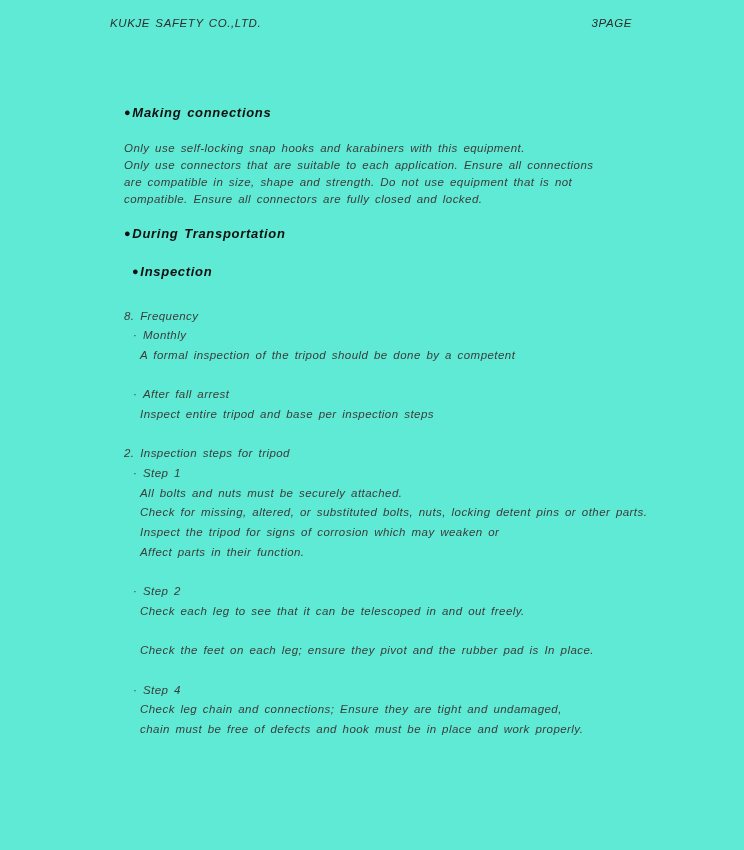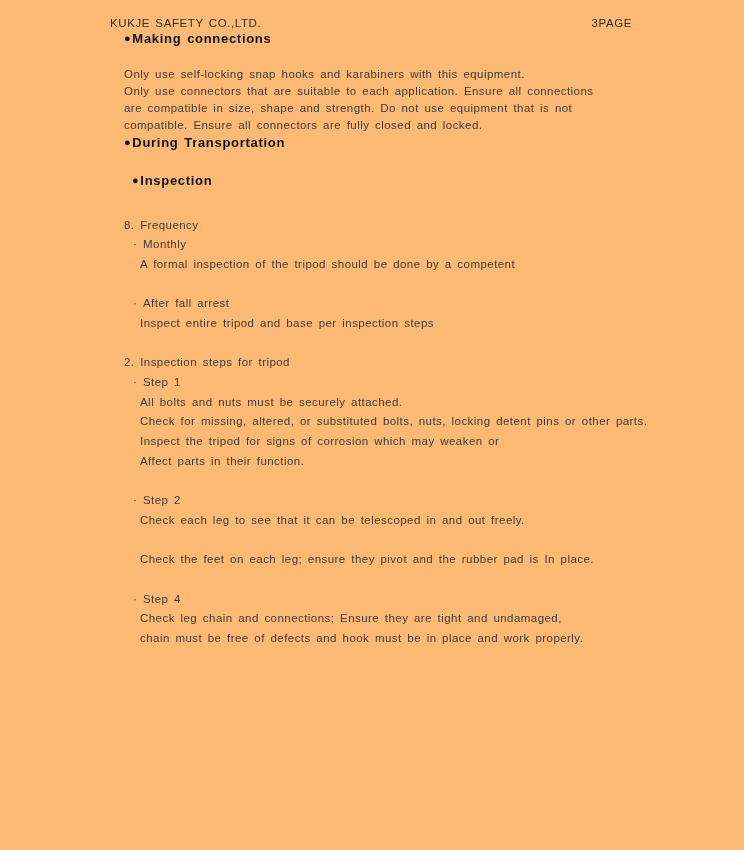--- a/index.html
+++ b/index.html
@@ -4,25 +4,26 @@
 <style>
   html, body {
     margin: 0;
     padding: 0;
     background: #ffffff;
   }
   .page {
     position: relative;
     width: 744px;
     height: 850px;
-    background: #fdba74;
+    background: #5eead4;
     font-family: "Liberation Sans", "DejaVu Sans", sans-serif;
     color: #3c3c3c;
     overflow: hidden;
     box-sizing: border-box;
+    font-style: italic;
   }
   
   .header {
     display: flex;
     justify-content: space-between;
     align-items: flex-start;
     padding: 16px 112px 0 110px;
     font-size: 11.5px;
     letter-spacing: 0.6px;
     word-spacing: 1.5px;
@@ -42,22 +43,22 @@
     letter-spacing: 0.7px;
     word-spacing: 1.5px;
     line-height: 16px;
     white-space: nowrap;
   }
   .sec-heading .hbullet {
     font-size: 11px;
     margin-right: 1px;
     vertical-align: 0.5px;
   }
-  .s1 .sec-heading { }
-  .s2 .sec-heading { }
+  .s1 .sec-heading { margin-top: 74px; }
+  .s2 .sec-heading { margin-top: 17px; }
   .s3 .sec-heading { margin-top: 22px; margin-left: 8px; }
 
   .s1 .lines { margin-top: 19px; }
   .s2 .lines { margin-top: 24px; }
   .s3 .lines { margin-top: 27px; }
 
   .line {
     font-size: 11.5px;
     letter-spacing: 0.45px;
     word-spacing: 2px;

